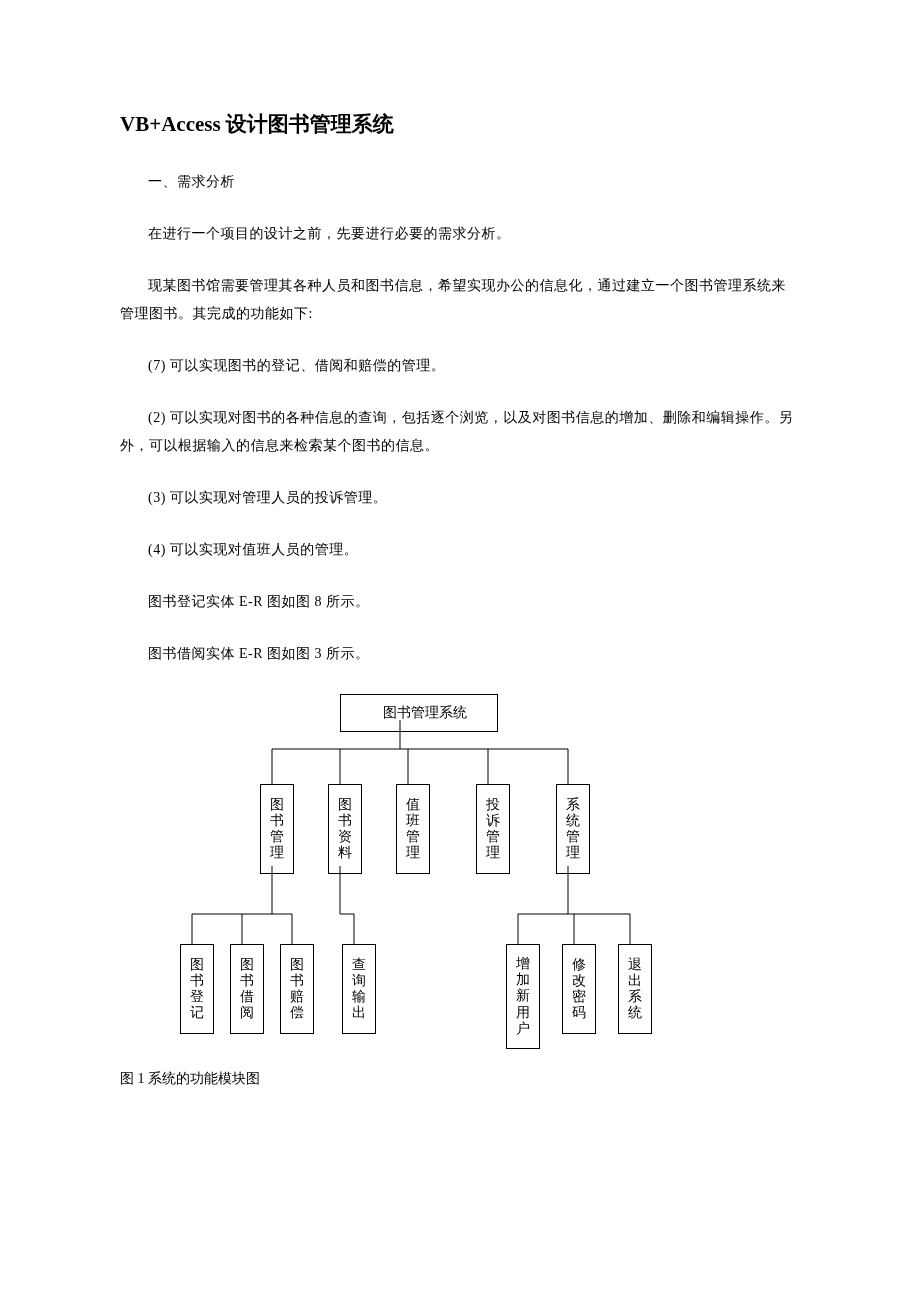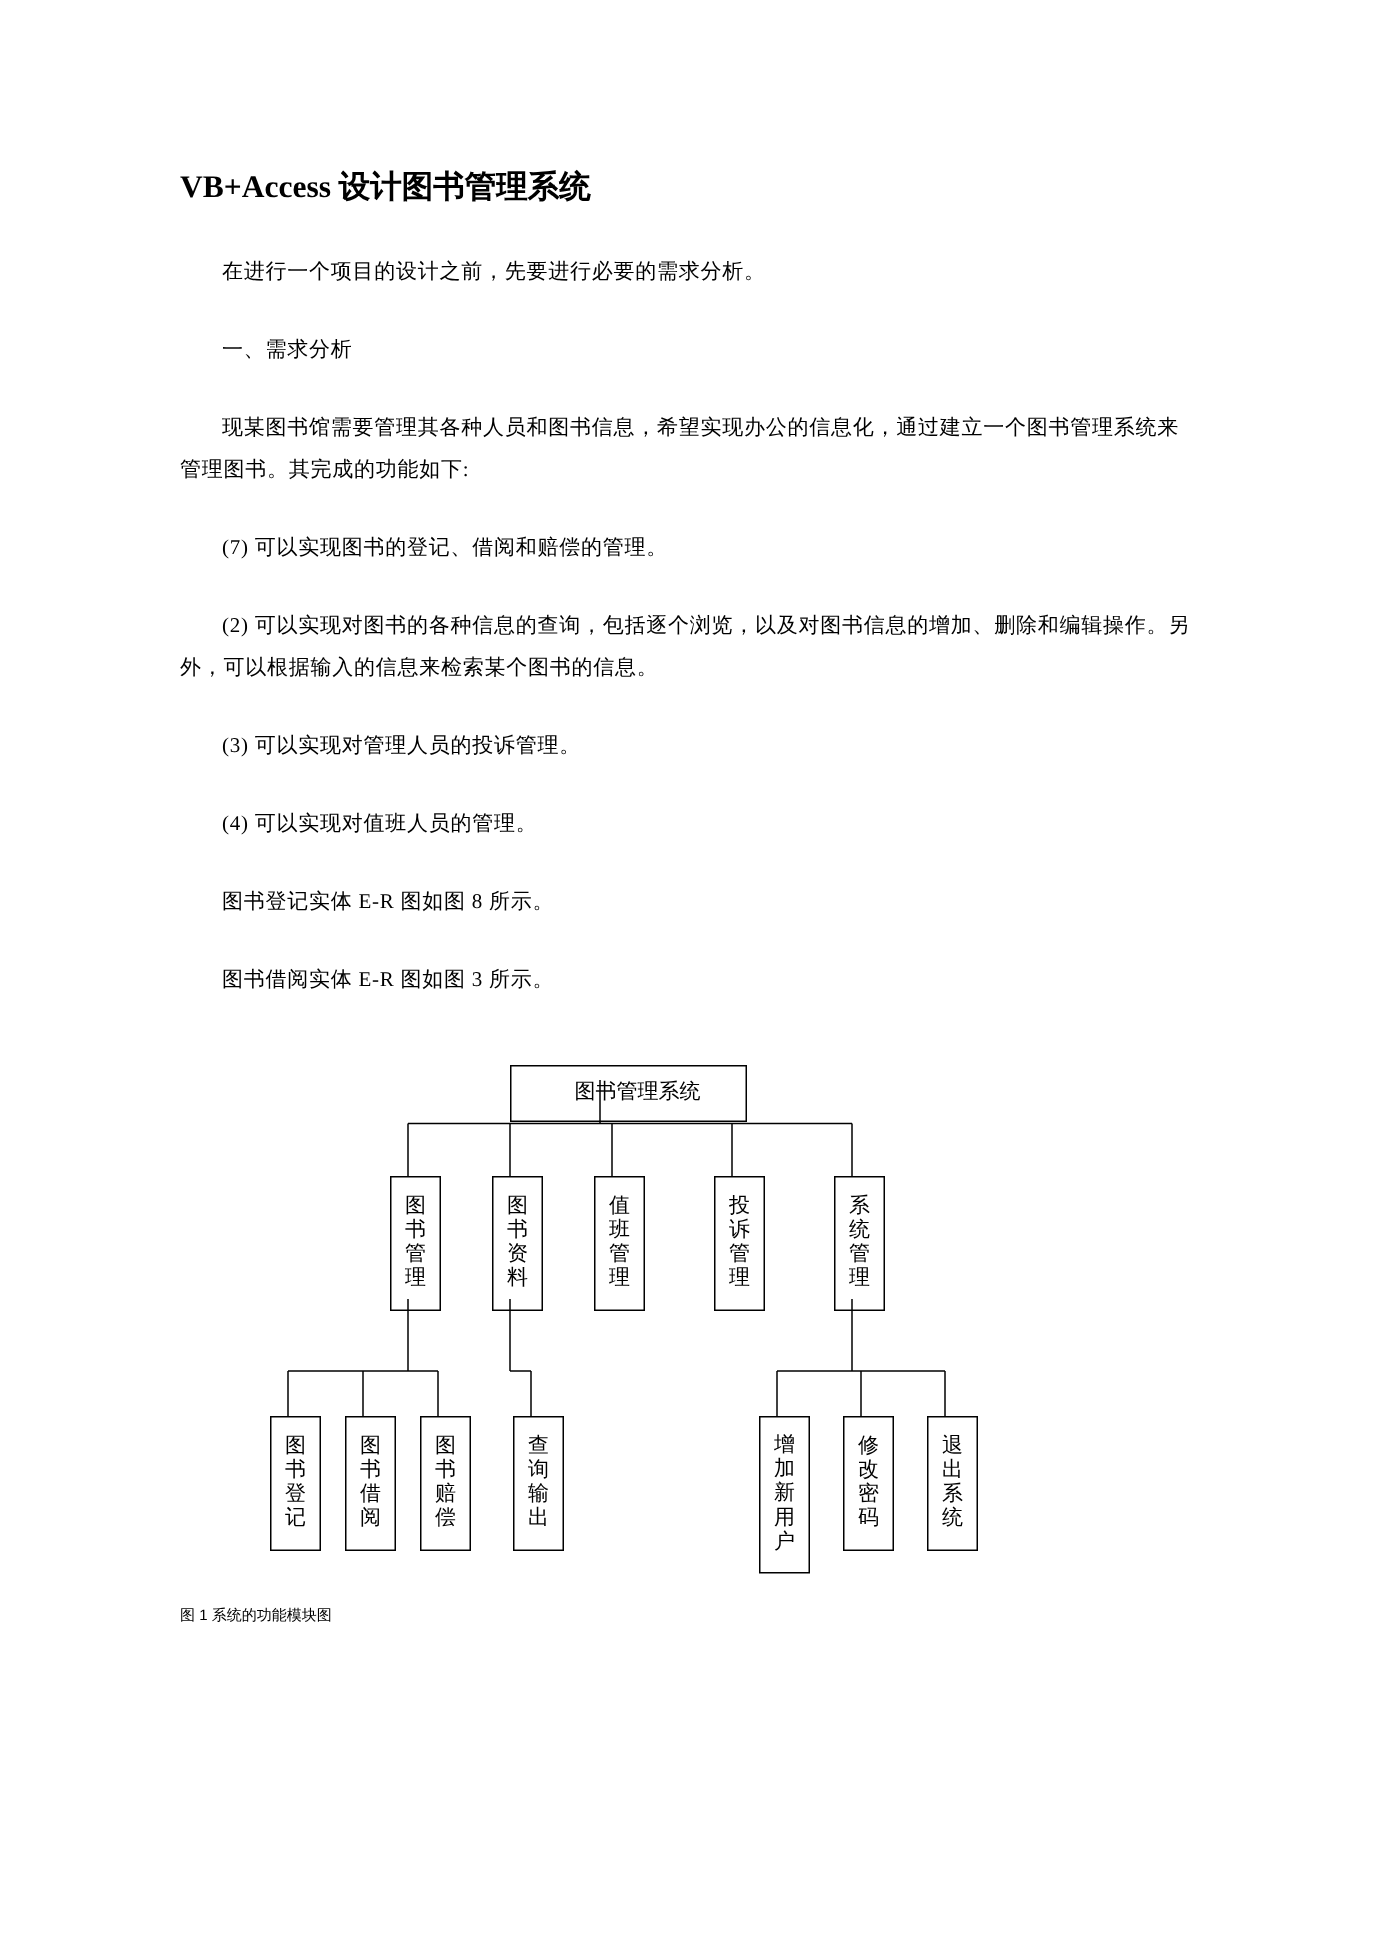--- a/index.html
+++ b/index.html
@@ -21,24 +21,24 @@
     margin-bottom: 30px;
   }
   .para {
     font-size: 14px;
     line-height: 2.0;
     margin-bottom: 24px;
     text-indent: 2em;
     letter-spacing: 0.5px;
   }
   .caption {
-    font-size: 10px;
+    font-size: 14px;
     margin-top: 6px;
     margin-left: 0px;
-    font-family: Liberation Sans, sans-serif;
+    font-family: Liberation Serif, serif;
   }
 
   
   .diagram-wrap {
     margin-top: 26px;
   }
   .diagram {
     position: relative;
     width: 600px;
     height: 370px;
@@ -68,35 +68,35 @@
     pointer-events: none;
   }
   svg.lines line { stroke: #000; stroke-width: 1; }
 </style>
 </head>
 <body>
 
 <div class="page">
   <div class="title">VB+Access 设计图书管理系统</div>
 
+  <div class="para" style="text-indent:2em;">一、需求分析</div>
+
   <div class="para">在进行一个项目的设计之前，先要进行必要的需求分析。</div>
-
-  <div class="para" style="text-indent:2em;">一、需求分析</div>
   <div class="para">现某图书馆需要管理其各种人员和图书信息，希望实现办公的信息化，通过建立一个图书管理系统来管理图书。其完成的功能如下:</div>
   <div class="para">(7) 可以实现图书的登记、借阅和赔偿的管理。</div>
   <div class="para">(2) 可以实现对图书的各种信息的查询，包括逐个浏览，以及对图书信息的增加、删除和编辑操作。另外，可以根据输入的信息来检索某个图书的信息。</div>
   <div class="para">(3) 可以实现对管理人员的投诉管理。</div>
   <div class="para">(4) 可以实现对值班人员的管理。</div>
   <div class="para">图书登记实体 E-R 图如图 8 所示。</div>
   <div class="para">图书借阅实体 E-R 图如图 3 所示。</div>
 
   <div class="diagram-wrap">
     <div class="diagram">
 
-      <div class="box root" style="left:190px; top:16px; width:120px; height:24px;padding-left:24px;">图书管理系统</div>
+      <div class="box root" style="left:190px; top:0; width:120px; height:24px;padding-left:24px;">图书管理系统</div>
 
       <div class="box vert" style="left:110px; top:90px; width:20px; height:80px;">图
 书
 管
 理</div>
       <div class="box vert" style="left:178px; top:90px; width:20px; height:80px;">图
 书
 资
 料</div>
       <div class="box vert" style="left:246px; top:90px; width:20px; height:80px;">值

